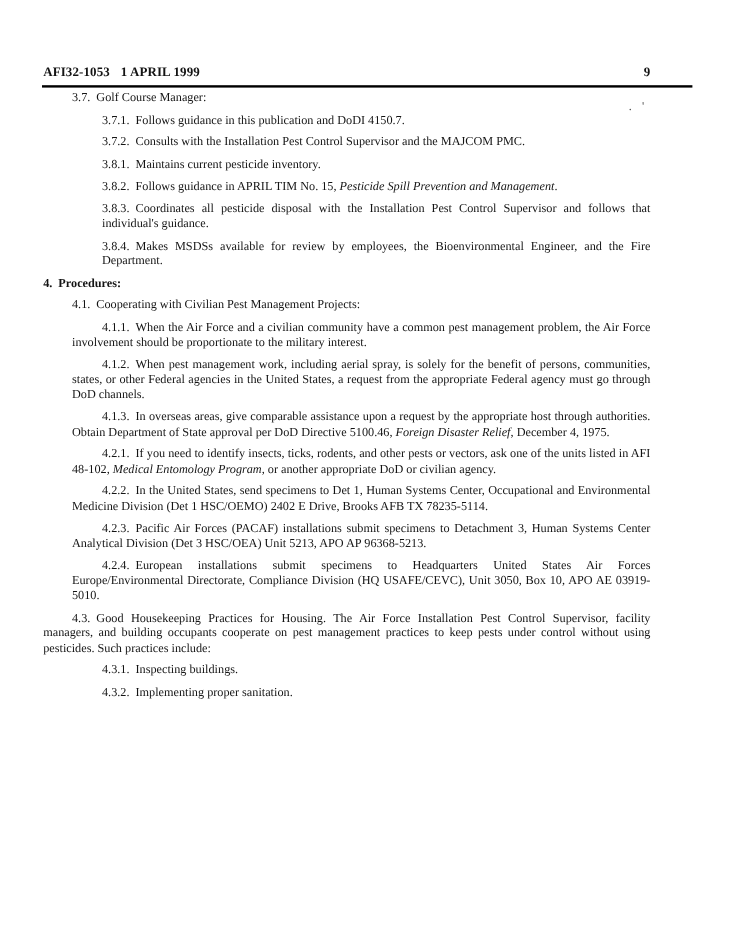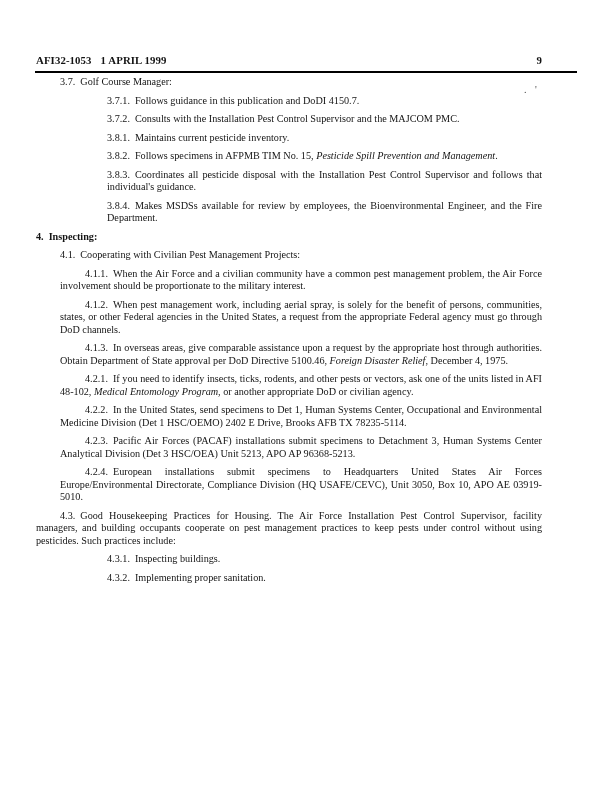--- a/index.html
+++ b/index.html
@@ -52,21 +52,21 @@
     line-height: 12.5px;
     text-align: justify;
   }
   .para { margin-bottom: 6px; }
   .para.bold { font-weight: bold; }
   .pnum { margin-right: 5px; }
   .italic { font-style: italic; }
   
   .ml0 { margin-left: 0; }
   .ml1 { margin-left: 24px; }
-  .ml2 { margin-left: 71px; }
+  .ml2 { margin-left: 49px; }
   .ml0.fi0 { text-indent: 0; }
   .ml0.fi1 { text-indent: 24px; }
   .ml1.fi1 { text-indent: 0; }
   .ml1.fi2 { text-indent: 25px; }
   .ml2.fi2 { text-indent: 0; }
 </style>
 </head>
 <body>
 
 <div class="page">
@@ -80,24 +80,24 @@
 
   <div class="rule"></div>
 
   <div class="artifact">. '</div>
 
   <main class="content" id="content">
       <p class="para ml1 fi1"><span class="pnum">3.7.</span><span>Golf Course Manager:</span></p>
       <p class="para ml2 fi2"><span class="pnum">3.7.1.</span><span>Follows guidance in this publication and DoDI 4150.7.</span></p>
       <p class="para ml2 fi2"><span class="pnum">3.7.2.</span><span>Consults with the Installation Pest Control Supervisor and the MAJCOM PMC.</span></p>
       <p class="para ml2 fi2"><span class="pnum">3.8.1.</span><span>Maintains current pesticide inventory.</span></p>
-      <p class="para ml2 fi2"><span class="pnum">3.8.2.</span><span>Follows specimens in AFPMB TIM No. 15, </span><span class="italic">Pesticide Spill Prevention and Management</span><span>.</span></p>
+      <p class="para ml2 fi2"><span class="pnum">3.8.2.</span><span>Follows guidance in APRIL TIM No. 15, </span><span class="italic">Pesticide Spill Prevention and Management</span><span>.</span></p>
       <p class="para ml2 fi2"><span class="pnum">3.8.3.</span><span>Coordinates all pesticide disposal with the Installation Pest Control Supervisor and follows that individual's guidance.</span></p>
       <p class="para ml2 fi2"><span class="pnum">3.8.4.</span><span>Makes MSDSs available for review by employees, the Bioenvironmental Engineer, and the Fire Department.</span></p>
-      <p class="para ml0 fi0 bold"><span class="pnum">4.</span><span>Inspecting:</span></p>
+      <p class="para ml0 fi0 bold"><span class="pnum">4.</span><span>Procedures:</span></p>
       <p class="para ml1 fi1"><span class="pnum">4.1.</span><span>Cooperating with Civilian Pest Management Projects:</span></p>
       <p class="para ml1 fi2"><span class="pnum">4.1.1.</span><span>When the Air Force and a civilian community have a common pest management problem, the Air Force involvement should be proportionate to the military interest.</span></p>
       <p class="para ml1 fi2"><span class="pnum">4.1.2.</span><span>When pest management work, including aerial spray, is solely for the benefit of persons, communities, states, or other Federal agencies in the United States, a request from the appropriate Federal agency must go through DoD channels.</span></p>
       <p class="para ml1 fi2"><span class="pnum">4.1.3.</span><span>In overseas areas, give comparable assistance upon a request by the appropriate host through authorities. Obtain Department of State approval per DoD Directive 5100.46, </span><span class="italic">Foreign Disaster Relief</span><span>, December 4, 1975.</span></p>
       <p class="para ml1 fi2"><span class="pnum">4.2.1.</span><span>If you need to identify insects, ticks, rodents, and other pests or vectors, ask one of the units listed in AFI 48-102, </span><span class="italic">Medical Entomology Program</span><span>, or another appropriate DoD or civilian agency.</span></p>
       <p class="para ml1 fi2"><span class="pnum">4.2.2.</span><span>In the United States, send specimens to Det 1, Human Systems Center, Occupational and Environmental Medicine Division (Det 1 HSC/OEMO) 2402 E Drive, Brooks AFB TX 78235-5114.</span></p>
       <p class="para ml1 fi2"><span class="pnum">4.2.3.</span><span>Pacific Air Forces (PACAF) installations submit specimens to Detachment 3, Human Systems Center Analytical Division (Det 3 HSC/OEA) Unit 5213, APO AP 96368-5213.</span></p>
       <p class="para ml1 fi2"><span class="pnum">4.2.4.</span><span>European installations submit specimens to Headquarters United States Air Forces Europe/Environmental Directorate, Compliance Division (HQ USAFE/CEVC), Unit 3050, Box 10, APO AE 03919-5010.</span></p>
       <p class="para ml0 fi1"><span class="pnum">4.3.</span><span>Good Housekeeping Practices for Housing. The Air Force Installation Pest Control Supervisor, facility managers, and building occupants cooperate on pest management practices to keep pests under control without using pesticides. Such practices include:</span></p>
       <p class="para ml2 fi2"><span class="pnum">4.3.1.</span><span>Inspecting buildings.</span></p>

